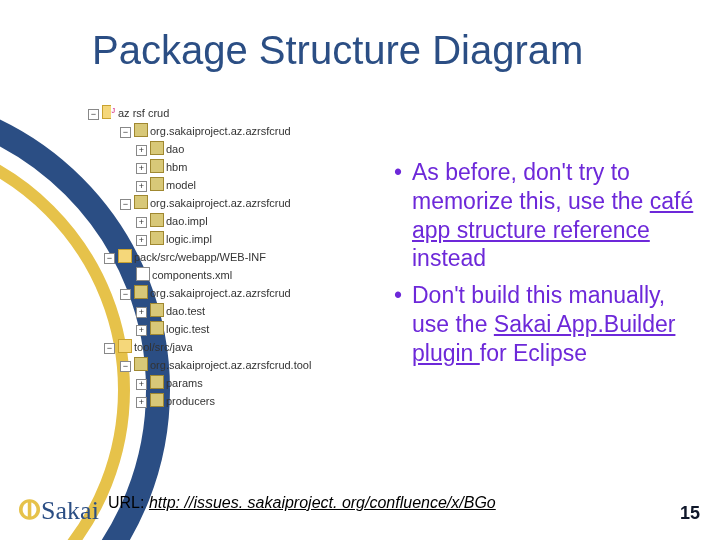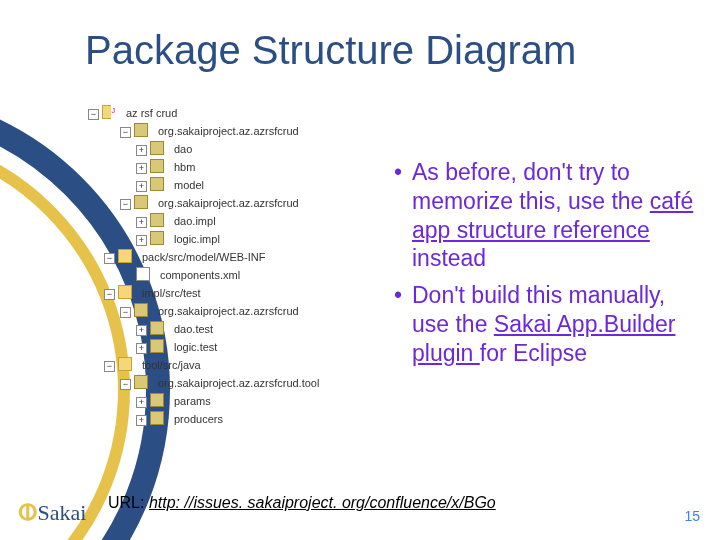--- a/index.html
+++ b/index.html
@@ -27,21 +27,21 @@
     position:absolute;
     left:50%; top:50%;
     width:520px; height:520px;
     margin:-260px 0 0 -260px;
     border:12px solid #e6c24a;
     border-radius:50%;
     box-sizing:border-box;
   }
   .title {
     position: absolute;
-    left: 85px;
+    left: 92px;
     top: 28px;
     font-size: 40px;
     color: #2b4e84;
     font-weight: 400;
   }
   .tree {
     position: absolute;
     left: 88px;
     top: 104px;
     width: 280px;
@@ -66,21 +66,21 @@
     vertical-align: 0;
     margin-right:3px;
     color:#333;
     background:#fff;
   }
   .i-pkg    { background:#d8c878; border:1px solid #a08830; }
   .i-folder { background:#f5d77a; border:1px solid #c9a22f; }
   .i-folderJ{ background:#f5d77a; border:1px solid #c9a22f; position:relative; }
   .i-folderJ::after{content:"J"; position:absolute; right:-1px; bottom:-2px; font-size:7px; background:#fff; color:#c06; padding:0 1px;}
   .i-file   { background:#fff; border:1px solid #888; }
-  .lbl { margin-left:8px; }
+  .lbl { margin-left:0; }
   .ind { display:inline-block; }
   .bullets {
     position: absolute;
     left: 394px;
     top: 158px;
     width: 300px;
     font-size: 23px;
     color: #6d28d9;
     line-height: 1.25;
   }
@@ -93,29 +93,29 @@
     left:108px;
     bottom:28px;
     font-size:16px;
     color:#000;
   }
   .url a { color:#000; text-decoration:underline;font-style:italic; }
   .pagenum {
     position:absolute;
     right:20px;
     bottom:16px;
-    color:#3b82f6;
-    font-weight:400;
-    font-size:14px;
+    color:#0f172a;
+    font-weight:700;
+    font-size:18px;
   }
   .logo {
     position:absolute;
     left:18px;
     bottom:14px;
-    font-size:22px;
+    font-size:26px;
     color:#2b4e84;
   }
   .logo .stem { color:#e6c24a; font-weight:700; }
   .logo .name { font-family: Georgia, serif; }
 </style>
 </head>
 <body>
 
 <div class="swoosh"></div>
 
@@ -126,24 +126,23 @@
 
   <div class="row"><span class="ind" style="width:32px"></span><span class="expander">−</span><span class="icon i-pkg"></span><span class="lbl">org.sakaiproject.az.azrsfcrud</span></div>
   <div class="row"><span class="ind" style="width:48px"></span><span class="expander">+</span><span class="icon i-pkg"></span><span class="lbl">dao</span></div>
   <div class="row"><span class="ind" style="width:48px"></span><span class="expander">+</span><span class="icon i-pkg"></span><span class="lbl">hbm</span></div>
   <div class="row"><span class="ind" style="width:48px"></span><span class="expander">+</span><span class="icon i-pkg"></span><span class="lbl">model</span></div>
 
   <div class="row"><span class="ind" style="width:32px"></span><span class="expander">−</span><span class="icon i-pkg"></span><span class="lbl">org.sakaiproject.az.azrsfcrud</span></div>
   <div class="row"><span class="ind" style="width:48px"></span><span class="expander">+</span><span class="icon i-pkg"></span><span class="lbl">dao.impl</span></div>
   <div class="row"><span class="ind" style="width:48px"></span><span class="expander">+</span><span class="icon i-pkg"></span><span class="lbl">logic.impl</span></div>
 
-  <div class="row"><span class="ind" style="width:16px"></span><span class="expander">−</span><span class="icon i-folder"></span><span class="lbl">pack/src/model/WEB-INF</span></div>
+  <div class="row"><span class="ind" style="width:16px"></span><span class="expander">−</span><span class="icon i-folder"></span><span class="lbl">pack/src/webapp/WEB-INF</span></div>
   <div class="row"><span class="ind" style="width:48px"></span><span class="icon i-file"></span><span class="lbl">components.xml</span></div>
 
-  <div class="row"><span class="ind" style="width:16px"></span><span class="expander">−</span><span class="icon i-folder"></span><span class="lbl">impl/src/test</span></div>
   <div class="row"><span class="ind" style="width:32px"></span><span class="expander">−</span><span class="icon i-pkg"></span><span class="lbl">org.sakaiproject.az.azrsfcrud</span></div>
   <div class="row"><span class="ind" style="width:48px"></span><span class="expander">+</span><span class="icon i-pkg"></span><span class="lbl">dao.test</span></div>
   <div class="row"><span class="ind" style="width:48px"></span><span class="expander">+</span><span class="icon i-pkg"></span><span class="lbl">logic.test</span></div>
 
   <div class="row"><span class="ind" style="width:16px"></span><span class="expander">−</span><span class="icon i-folder"></span><span class="lbl">tool/src/java</span></div>
   <div class="row"><span class="ind" style="width:32px"></span><span class="expander">−</span><span class="icon i-pkg"></span><span class="lbl">org.sakaiproject.az.azrsfcrud.tool</span></div>
   <div class="row"><span class="ind" style="width:48px"></span><span class="expander">+</span><span class="icon i-pkg"></span><span class="lbl">params</span></div>
   <div class="row"><span class="ind" style="width:48px"></span><span class="expander">+</span><span class="icon i-pkg"></span><span class="lbl">producers</span></div>
 </div>
 

